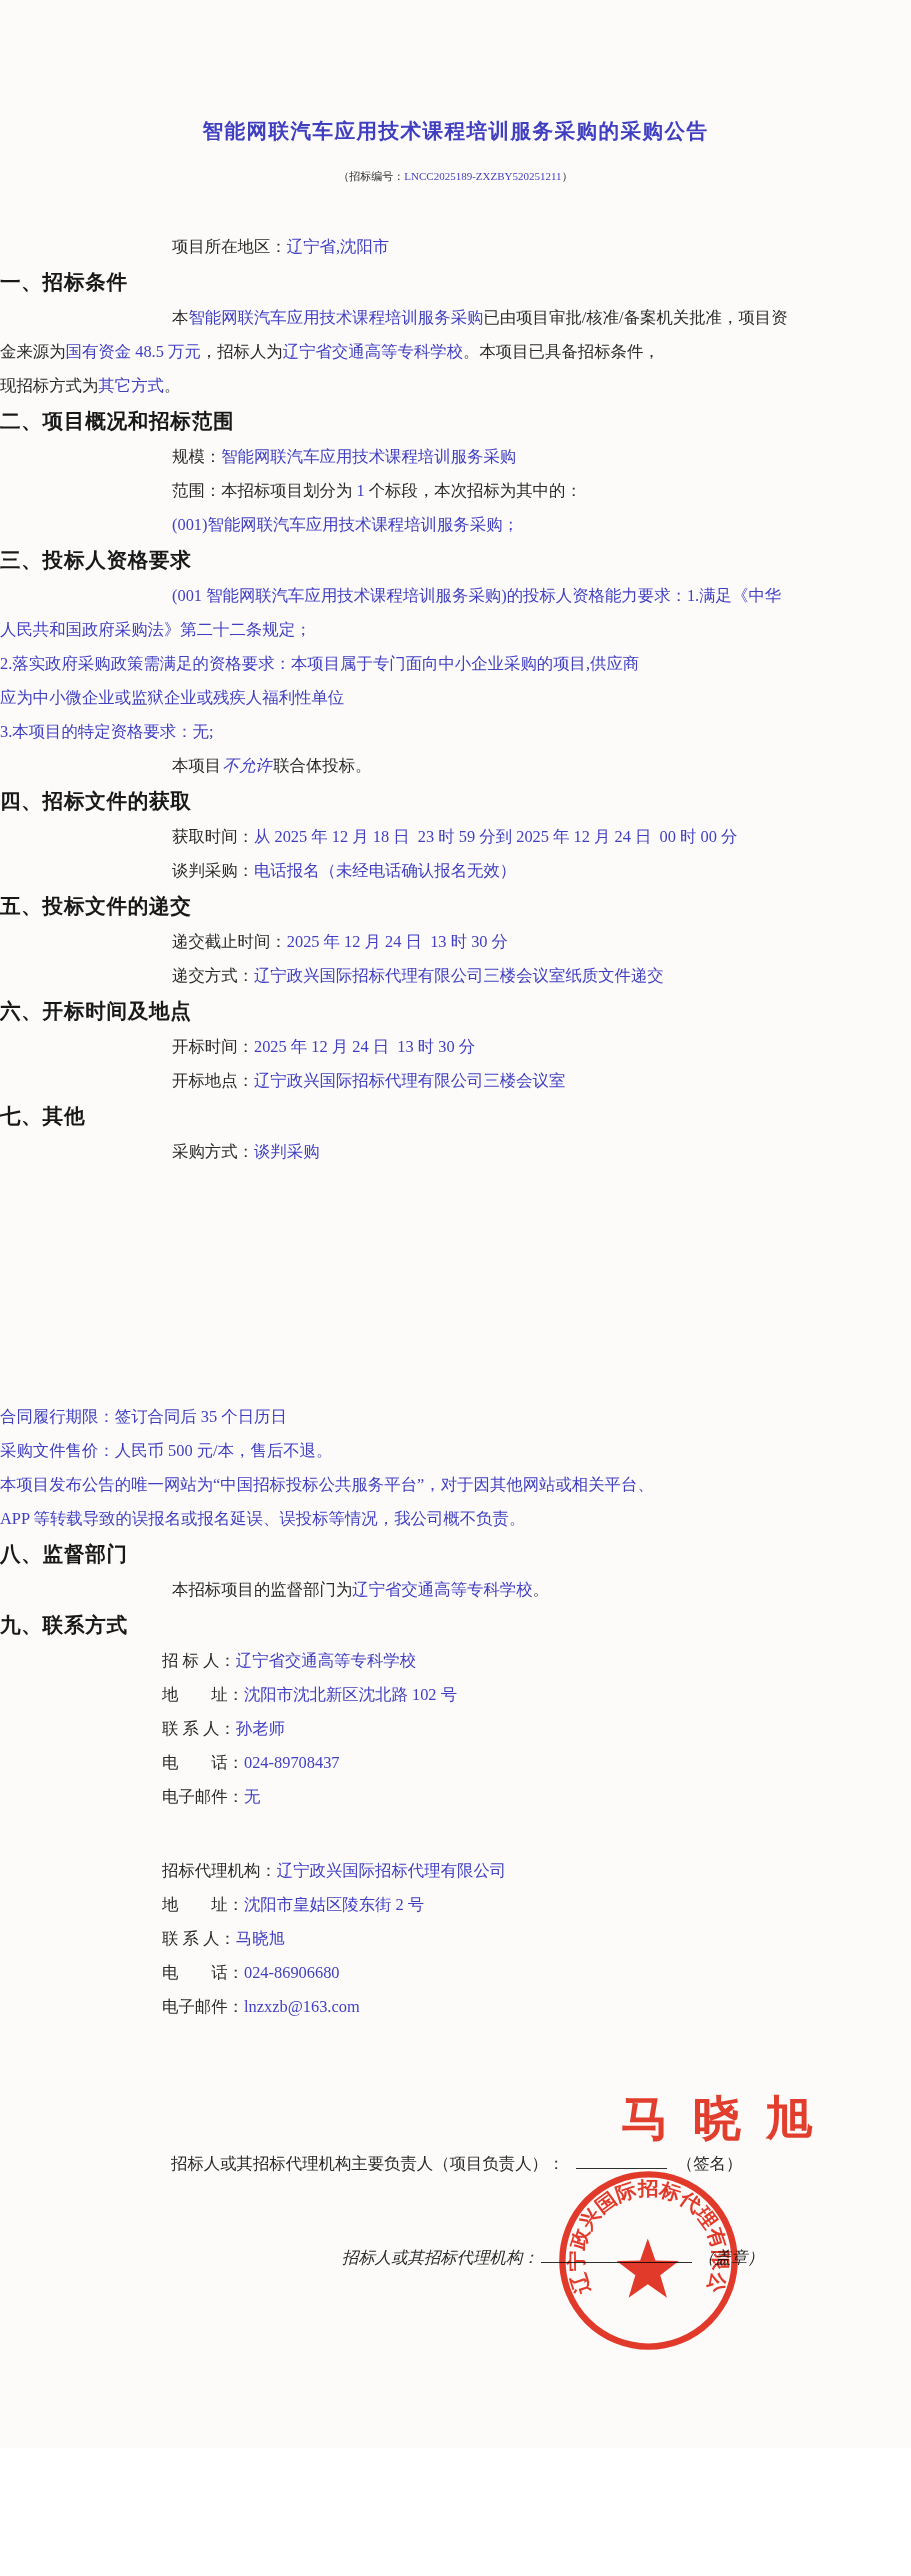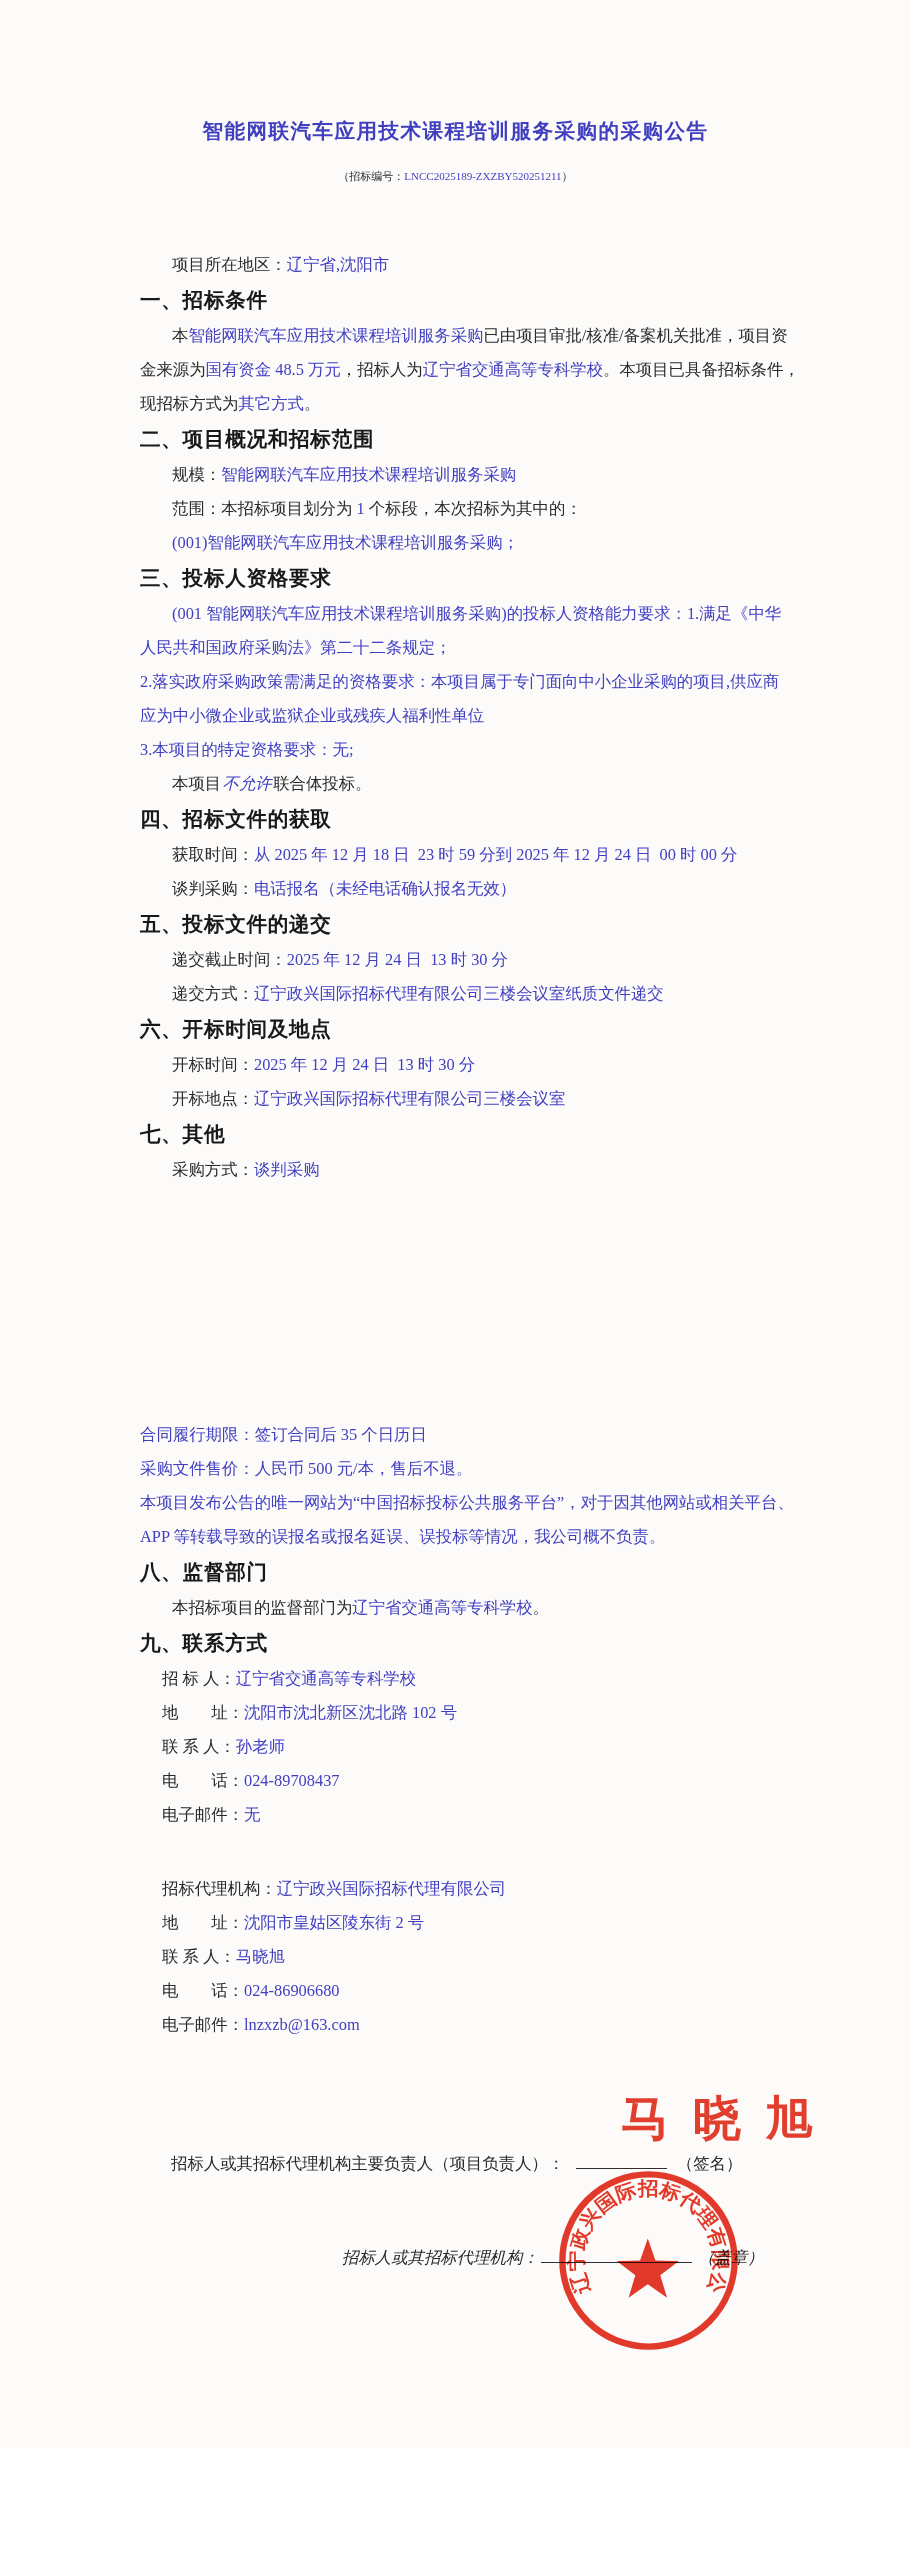--- a/index.html
+++ b/index.html
@@ -24,28 +24,27 @@
     white-space:pre;
   }
   .doc-subtitle{
     margin-top:14.2px;
     text-align:center;
     font-size:11px;
     line-height:31px;
     color:#2a2a2a;
     white-space:pre;
   }
-  #block-a{margin-top:56px;}
+  #block-a{margin-top:38px;}
   #block-b{margin-top:231px;}
   #block-c{margin-top:40px;}
   .line{
     height:34px;
     line-height:34px;
     font-size:16.4px;
-    padding-left:140px;
     white-space:pre;
     color:#2a2a2a;
   }
   .line.heading{
     height:37px;
     line-height:37px;
     font-size:20.6px;
     font-weight:700;
     color:#181818;
     letter-spacing:0.7px;

